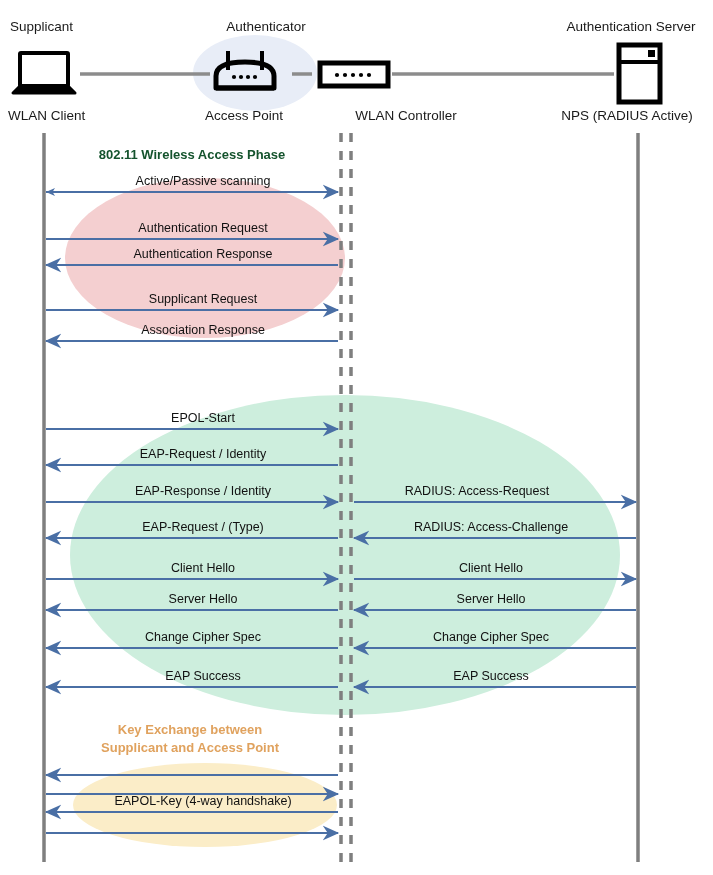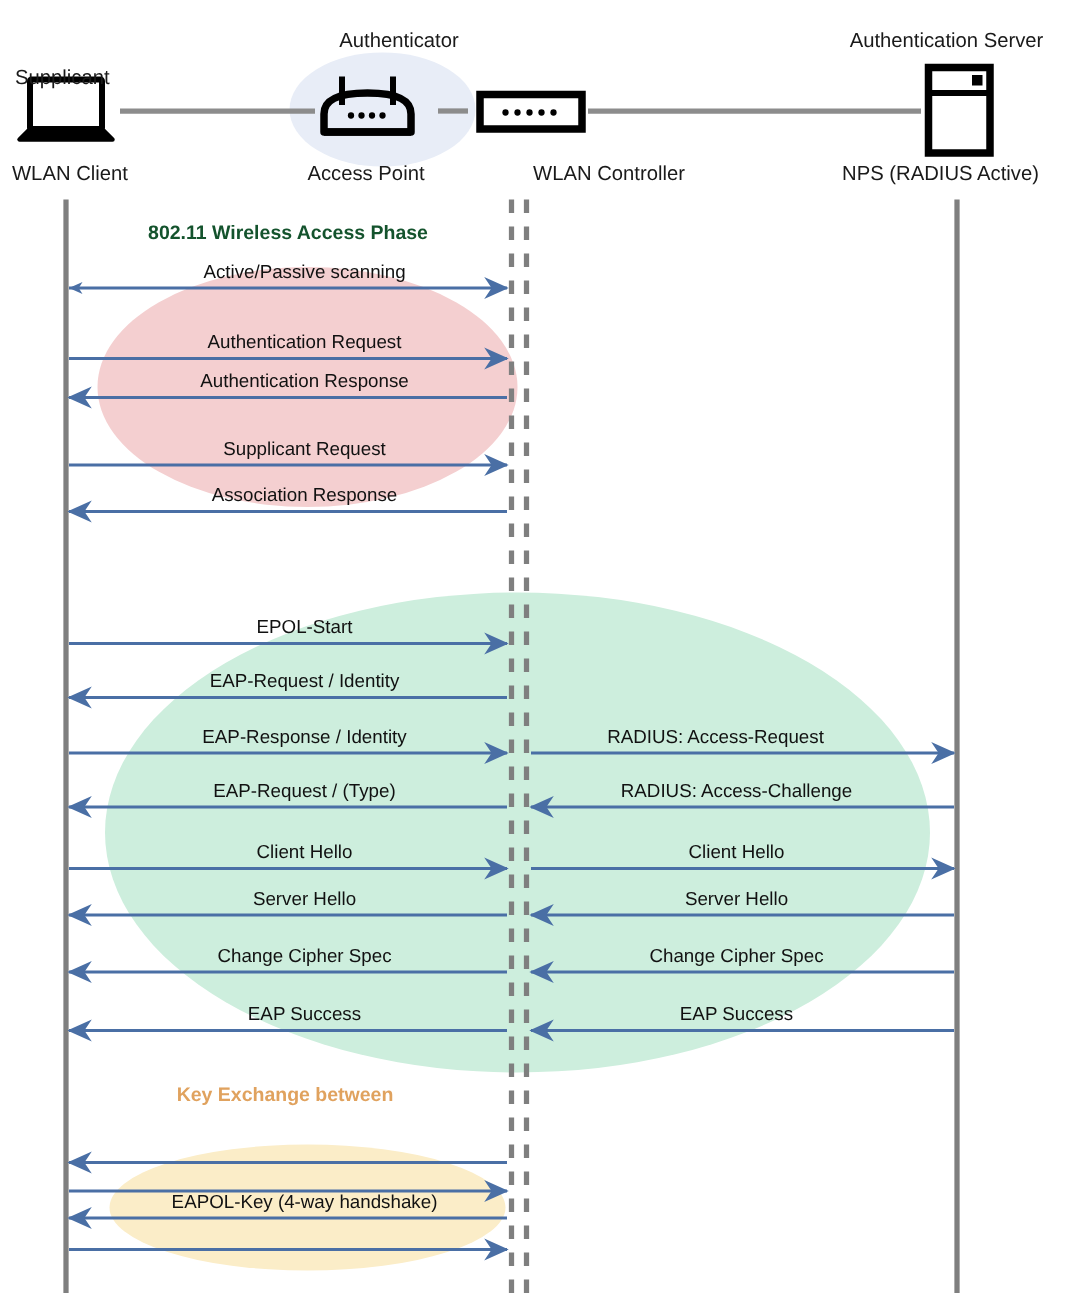--- a/index.html
+++ b/index.html
@@ -99,31 +99,32 @@
         <line x1="636" x2="354" y1="610" y2="610" stroke="#4a6fa5" stroke-width="1.9" marker-end="url(#ahR)"></line>
         <line x1="636" x2="354" y1="648" y2="648" stroke="#4a6fa5" stroke-width="1.9" marker-end="url(#ahR)"></line>
         <line x1="636" x2="354" y1="687" y2="687" stroke="#4a6fa5" stroke-width="1.9" marker-end="url(#ahR)"></line>
         <line x1="338" x2="46" y1="775" y2="775" stroke="#4a6fa5" stroke-width="1.9" marker-end="url(#ahR)"></line>
         <line x1="46" x2="338" y1="794" y2="794" stroke="#4a6fa5" stroke-width="1.9" marker-end="url(#ahR)"></line>
         <line x1="338" x2="46" y1="812" y2="812" stroke="#4a6fa5" stroke-width="1.9" marker-end="url(#ahR)"></line>
         <line x1="46" x2="338" y1="833" y2="833" stroke="#4a6fa5" stroke-width="1.9" marker-end="url(#ahR)"></line>
       </g>
   </svg>
 
-  <div class="txt hdr-title" style="left:10px;top:19px;margin-top:25px;">Supplicant</div>
+  <div class="txt hdr-title" style="left:10px;top:19px;">Supplicant</div>
   <div class="txt hdr-title center" style="left:266px;top:19px;">Authenticator</div>
   <div class="txt hdr-title center" style="left:631px;top:19px;">Authentication Server</div>
 
   <div class="txt hdr-sub" style="left:8px;top:108px;">WLAN Client</div>
   <div class="txt hdr-sub center" style="left:244px;top:108px;">Access Point</div>
   <div class="txt hdr-sub center" style="left:360px;top:108px;margin-left:46px;">WLAN Controller</div>
   <div class="txt hdr-sub center" style="left:627px;top:108px;">NPS (RADIUS Active)</div>
 
   <div class="txt phase-title center" style="left:192px;top:147px;color:#14532d;">802.11 Wireless Access Phase</div>
   <div class="txt phase-title center" style="left:190px;top:722px;color:#e0a25e;">Key Exchange between</div>
+  <div class="txt phase-title center" style="left:190px;top:740px;color:#e0a25e;">Supplicant and Access Point</div>
 
   <div id="label-group">
       <div class="txt msg center" style="left: 203px; top: 174px;">Active/Passive scanning</div>
       <div class="txt msg center" style="left: 203px; top: 221px;">Authentication Request</div>
       <div class="txt msg center" style="left: 203px; top: 247px;">Authentication Response</div>
       <div class="txt msg center" style="left: 203px; top: 292px;">Supplicant Request</div>
       <div class="txt msg center" style="left: 203px; top: 323px;">Association Response</div>
       <div class="txt msg center" style="left: 203px; top: 411px;">EPOL-Start</div>
       <div class="txt msg center" style="left: 203px; top: 447px;">EAP-Request / Identity</div>
       <div class="txt msg center" style="left: 203px; top: 484px;">EAP-Response / Identity</div>

